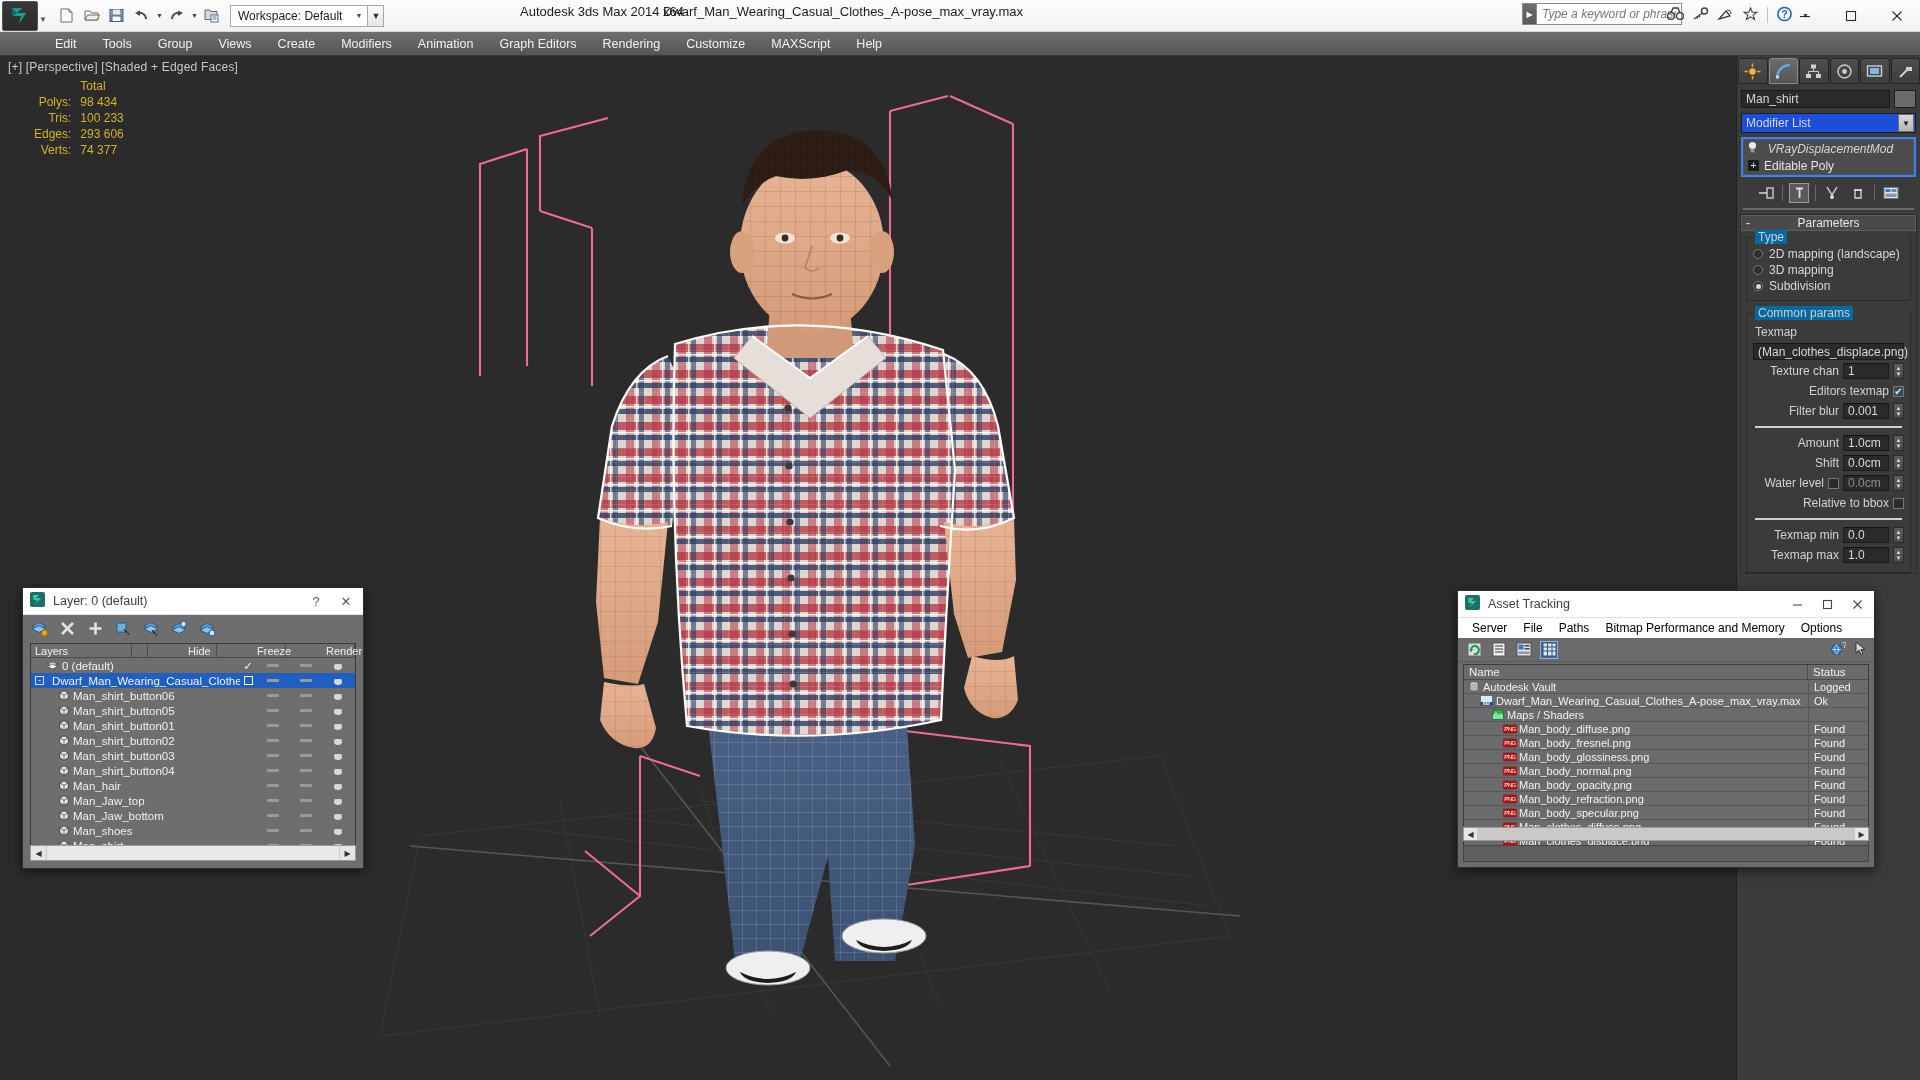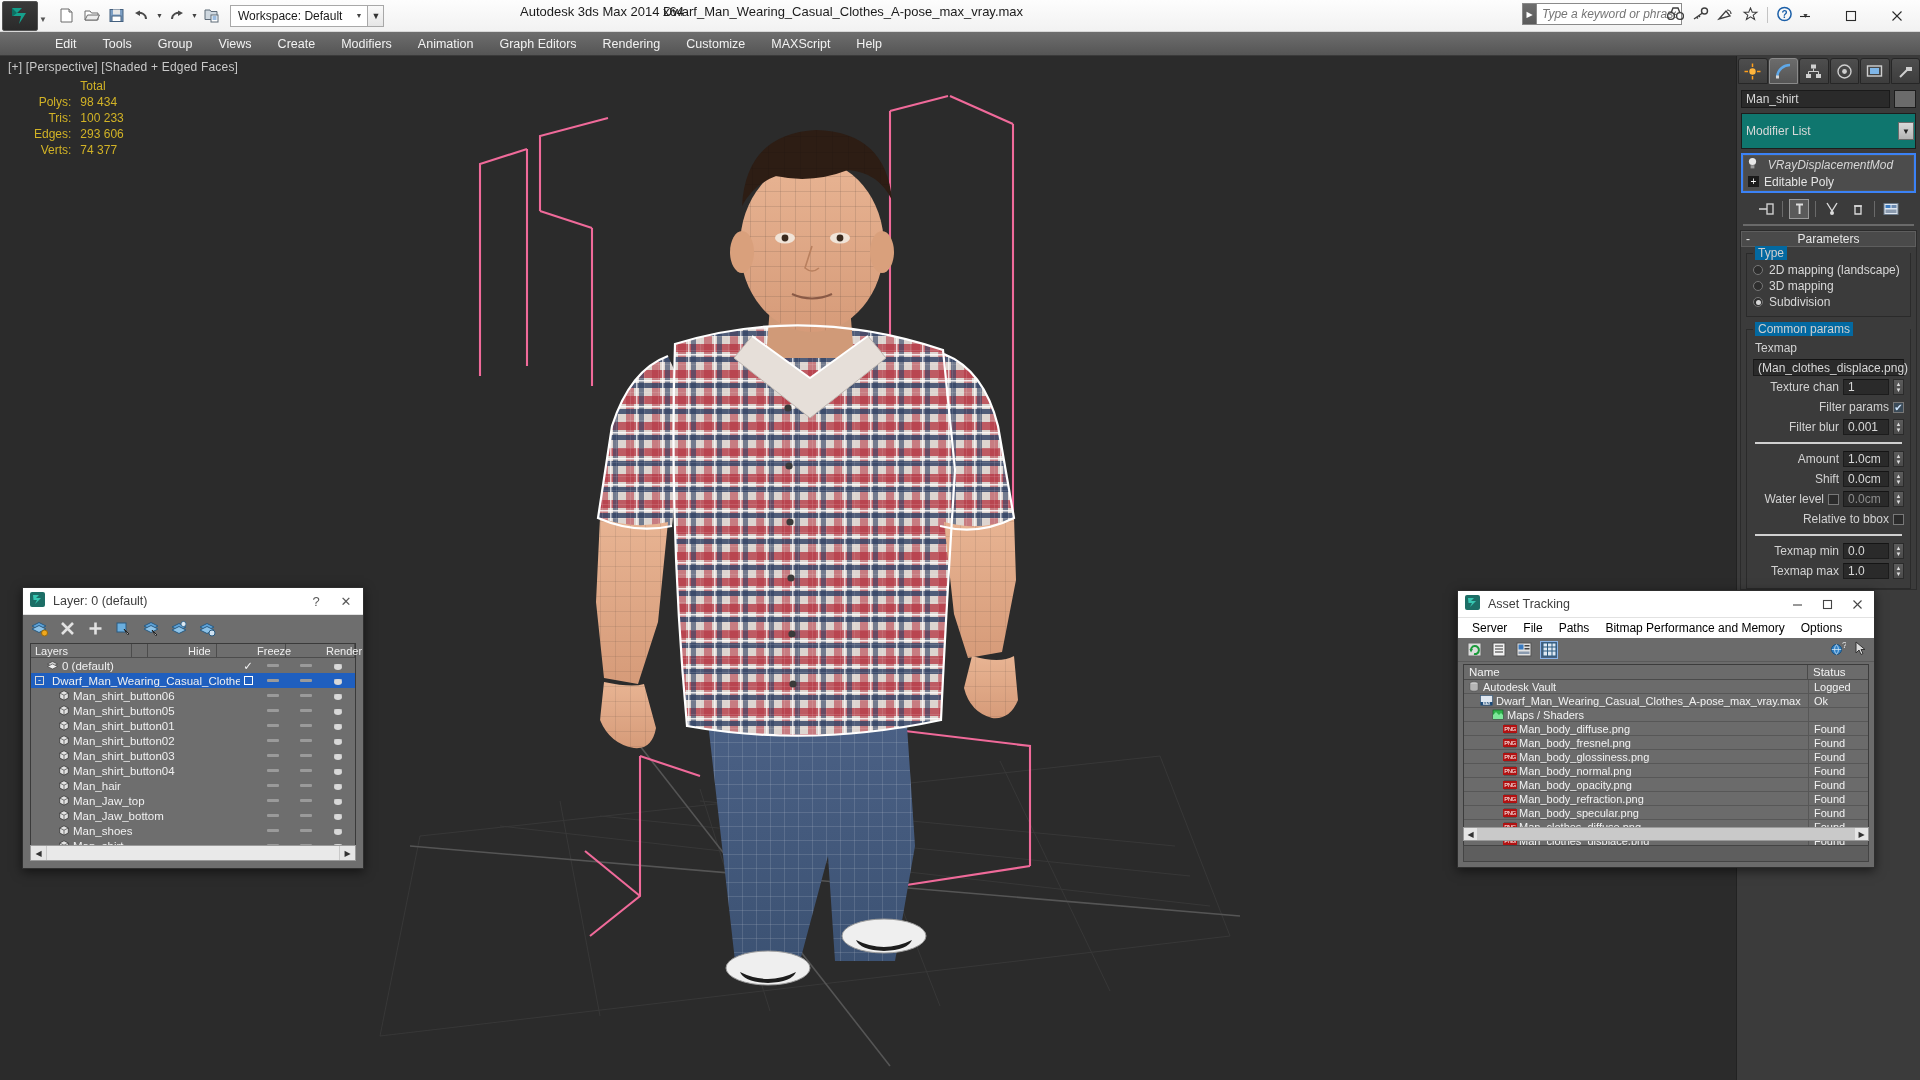--- a/index.html
+++ b/index.html
@@ -122,21 +122,21 @@
     display:flex;align-items:center;justify-content:center;
   }
   .cmd-tab.active{background:linear-gradient(#6c6c6c,#555);border-color:#8a8a8a;}
   .namerow{display:flex;margin:4px 4px 0 4px;gap:4px;}
   .namefield{
     flex:1;height:18px;background:#2a2a2a;border:1px solid #1a1a1a;
     color:#d8d8d8;font-size:12px;padding:1px 4px;
   }
   .colorswatch{width:22px;height:18px;background:#6b6b6b;border:1px solid #1d1d1d;}
   .modlist{
-    margin:5px 4px 0 4px;height:36px;background:#0f766e;border:1px solid #1d1d1d;
+    margin:5px 4px 0 4px;height:20px;background:#1d4ed8;border:1px solid #1d1d1d;
     display:flex;align-items:center;justify-content:space-between;
     color:#d8d8d8;font-size:12px;padding-left:4px;
   }
   .modlist .arrow{
     width:16px;height:18px;background:linear-gradient(#d9d9d9,#b4b4b4);
     border:1px solid #6c6c6c;margin:0 1px;
     display:flex;align-items:center;justify-content:center;color:#222;font-size:8px;
   }
   .modstack{
     margin:4px 4px 0 4px;background:#545454;border:2px solid #3b82f6;
@@ -732,21 +732,21 @@
         <div class="group-title">Common params</div>
         <div class="param-label" style="margin:3px 0 4px 2px;">Texmap</div>
         <div class="txtfield" style="height:17px;">(Man_clothes_displace.png)</div>
 
         <div class="prow" style="margin-right:0;margin-left:0;">
           <span class="param-label">Texture chan</span>
           <span class="txtfield" style="width:46px;">1</span>
           <span class="spin">▲<br>▼</span>
         </div>
         <div class="prow" style="margin-right:0;margin-left:0;">
-          <span class="param-label">Filter params</span>
+          <span class="param-label">Editors texmap</span>
           <span class="cbox on">✔</span>
         </div>
         <div class="prow" style="margin-right:0;margin-left:0;">
           <span class="param-label">Filter blur</span>
           <span class="txtfield" style="width:46px;">0.001</span>
           <span class="spin">▲<br>▼</span>
         </div>
 
         <div style="height:2px;background:#d0d0d0;margin:6px 2px;"></div>
 

